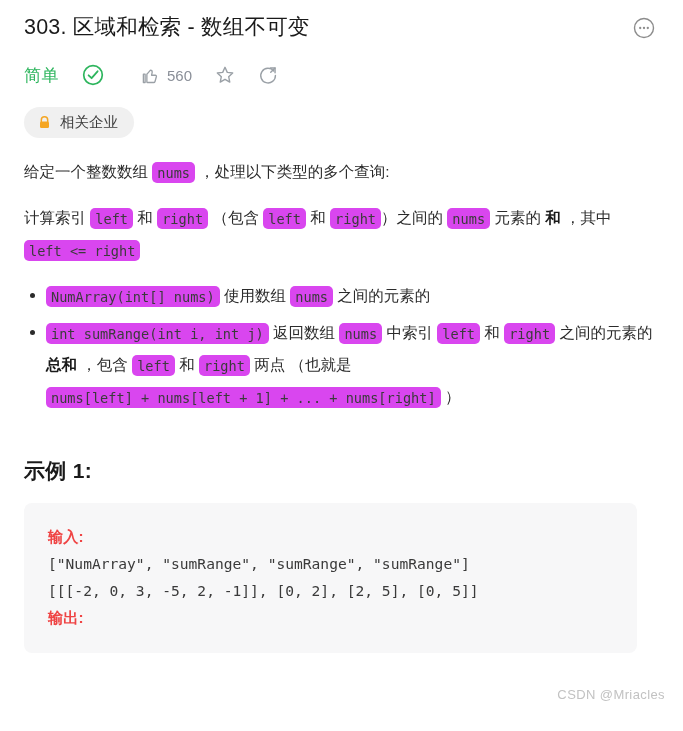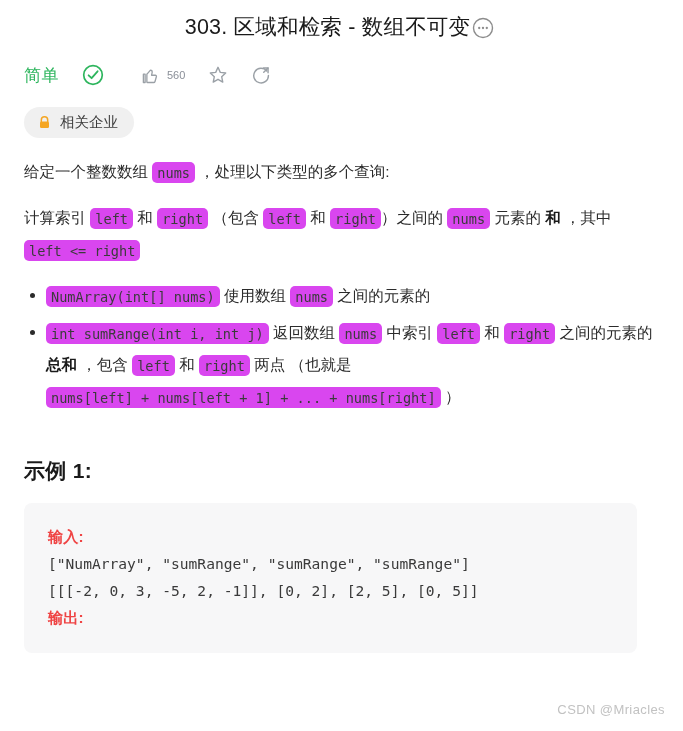--- a/index.html
+++ b/index.html
@@ -20,21 +20,21 @@
   .page {
     padding: 0 24px;
     position: relative;
     height: 731px;
   }
 
   
   .title-row {
     display: flex;
     align-items: flex-start;
-    justify-content: center;
+    justify-content: space-between;
     padding-top: 12px;
   }
   .problem-title {
     font-size: 21.5px;
     line-height: 30px;
     font-weight: 500;
     color: #1a1a1a;
     letter-spacing: 0.2px;
     margin: 0;
   }
@@ -60,21 +60,21 @@
     margin-right: 22px;
   }
   .icon-btn {
     display: flex;
     align-items: center;
     margin-right: 22px;
     color: #9aa0a6;
   }
   .icon-btn.solved { margin-right: 34px; }
   .like-count {
-    font-size: 11px;
+    font-size: 15px;
     color: #8a8f98;
     margin-left: 7px;
   }
 
   
   .tag-row { margin-top: 17px; }
   .company-tag {
     display: inline-flex;
     align-items: center;
     background: #f0f0f0;
@@ -152,21 +152,21 @@
   .code-block .label {
     font-family: "Liberation Sans", "DejaVu Sans", sans-serif;
     font-weight: 700;
     font-size: 15.2px;
     color: #ef4444;
   }
 
   .watermark {
     position: absolute;
     right: 18px;
-    bottom: 14px;
+    bottom: 29px;
     font-size: 13px;
     color: #c2c2c2;
     letter-spacing: 0.4px;
   }
 </style>
 </head>
 <body>
 
 <div class="page">
 

